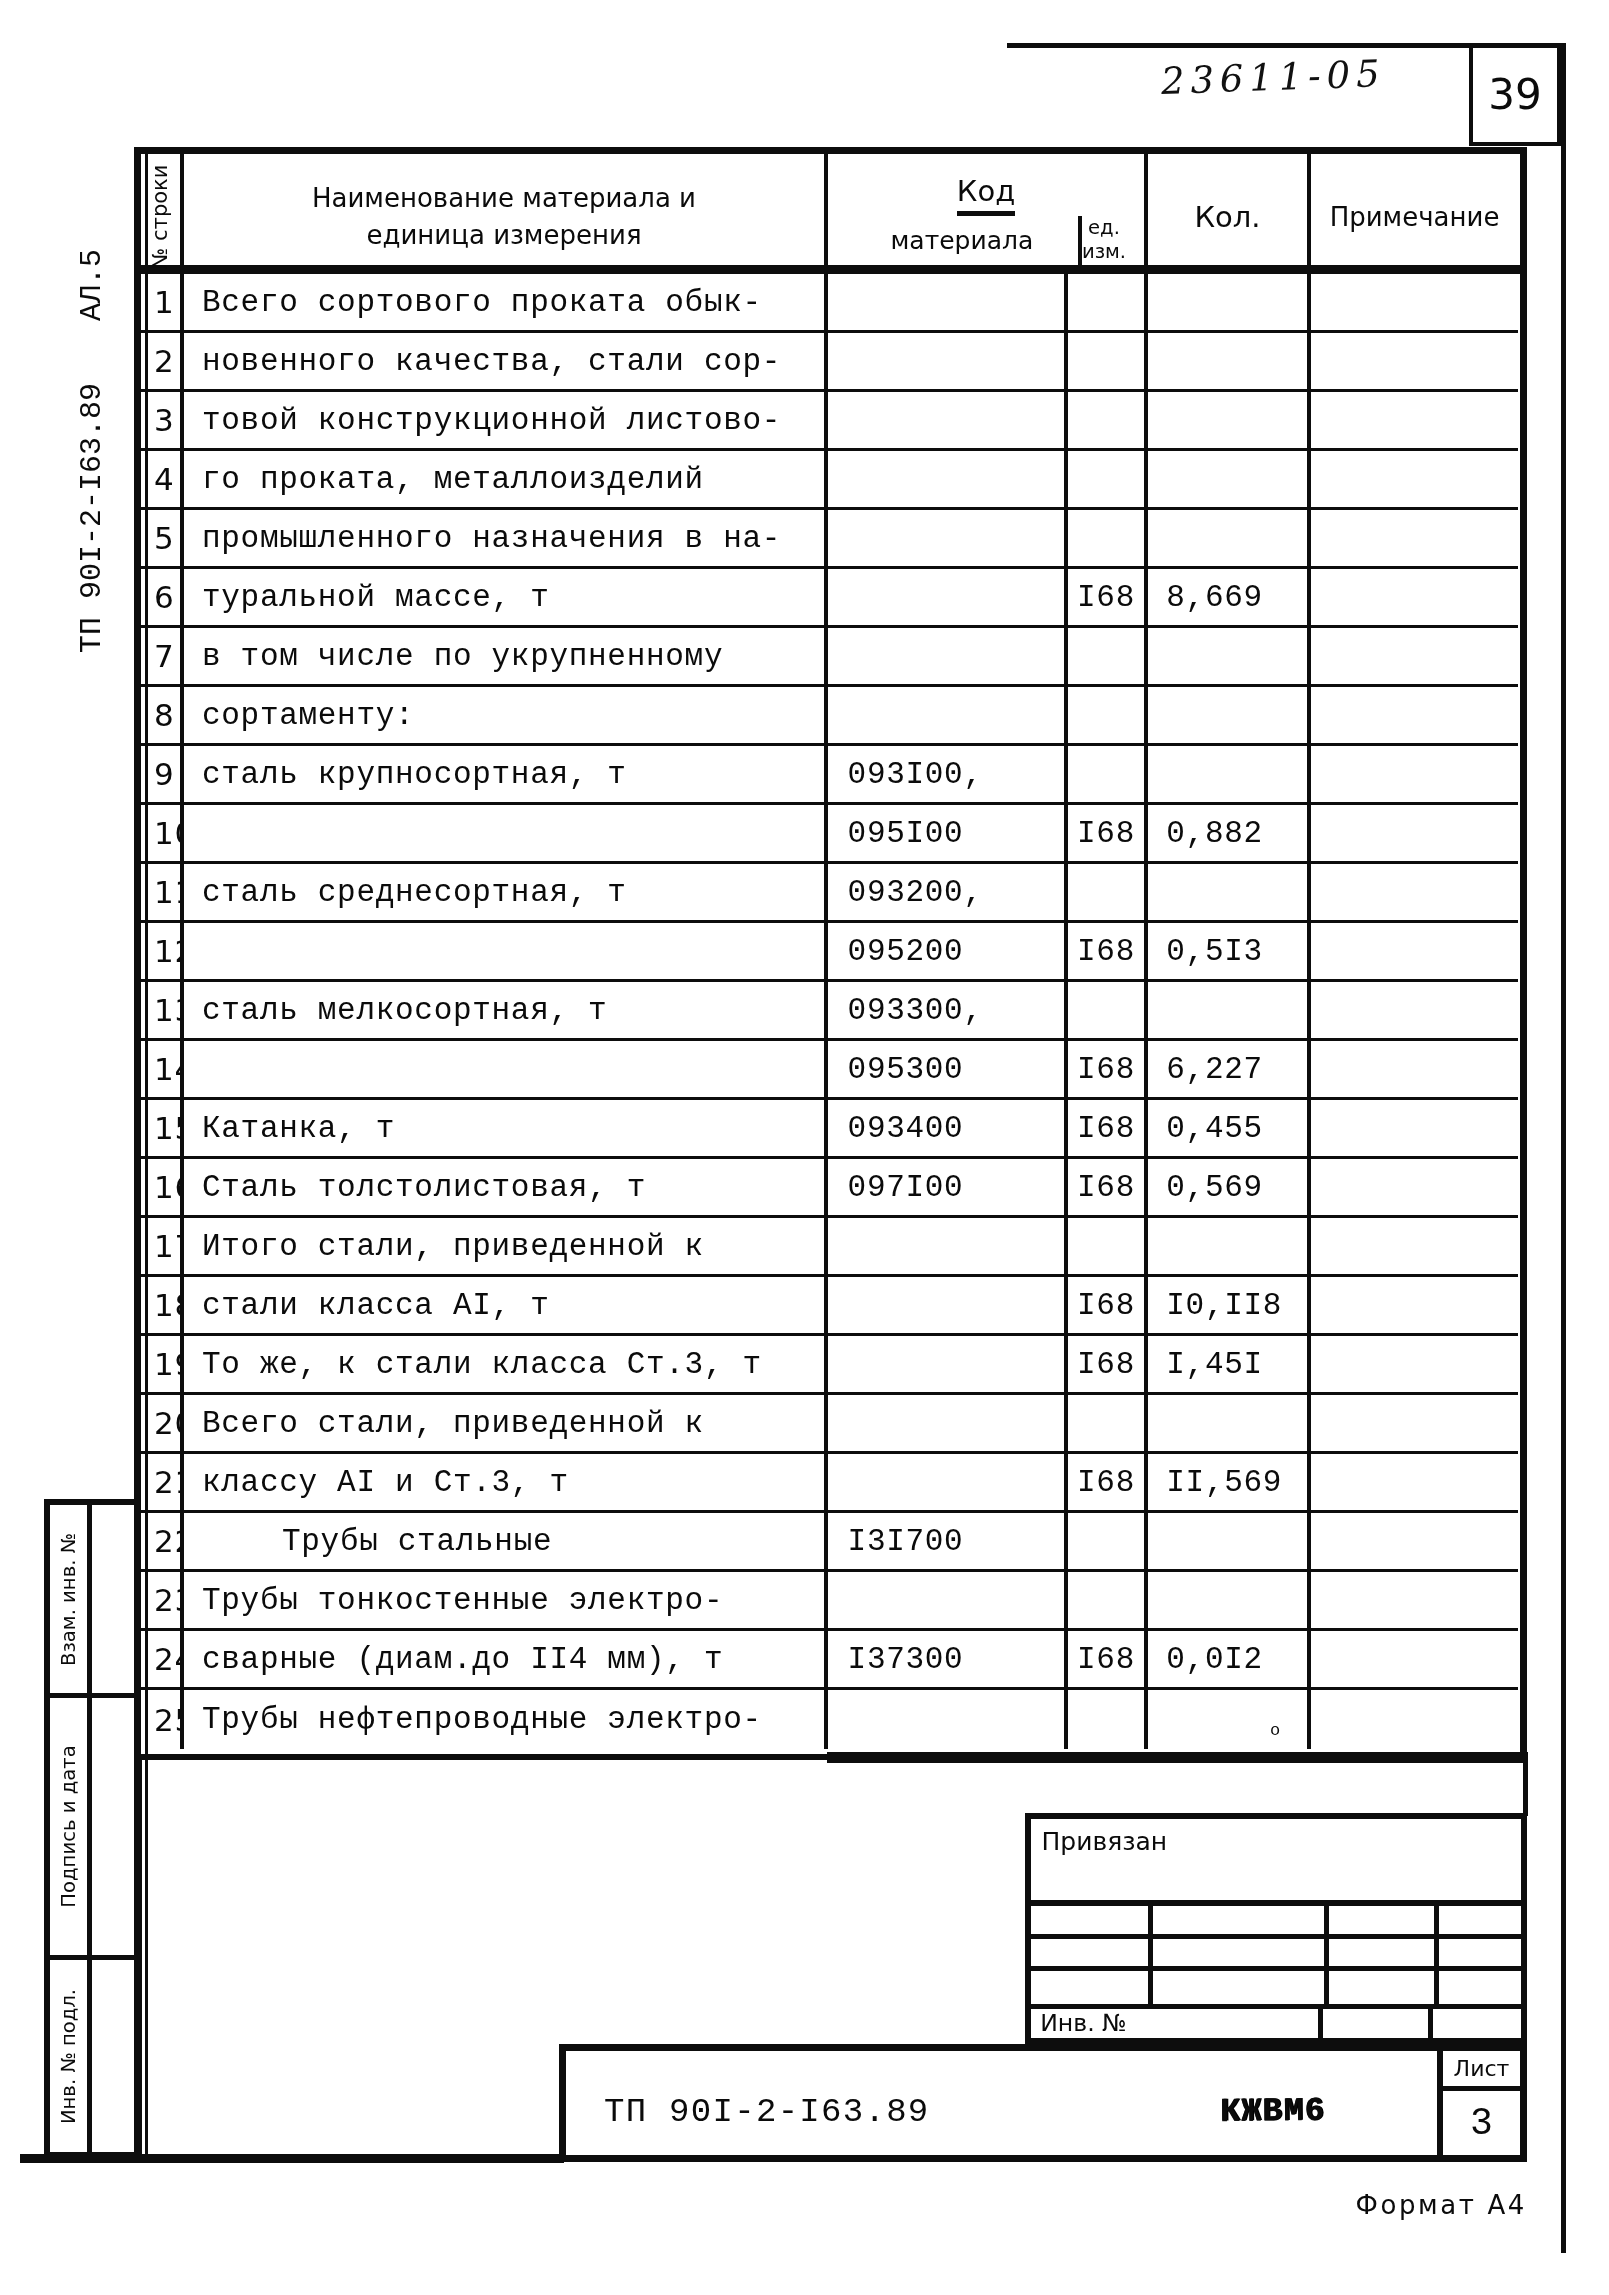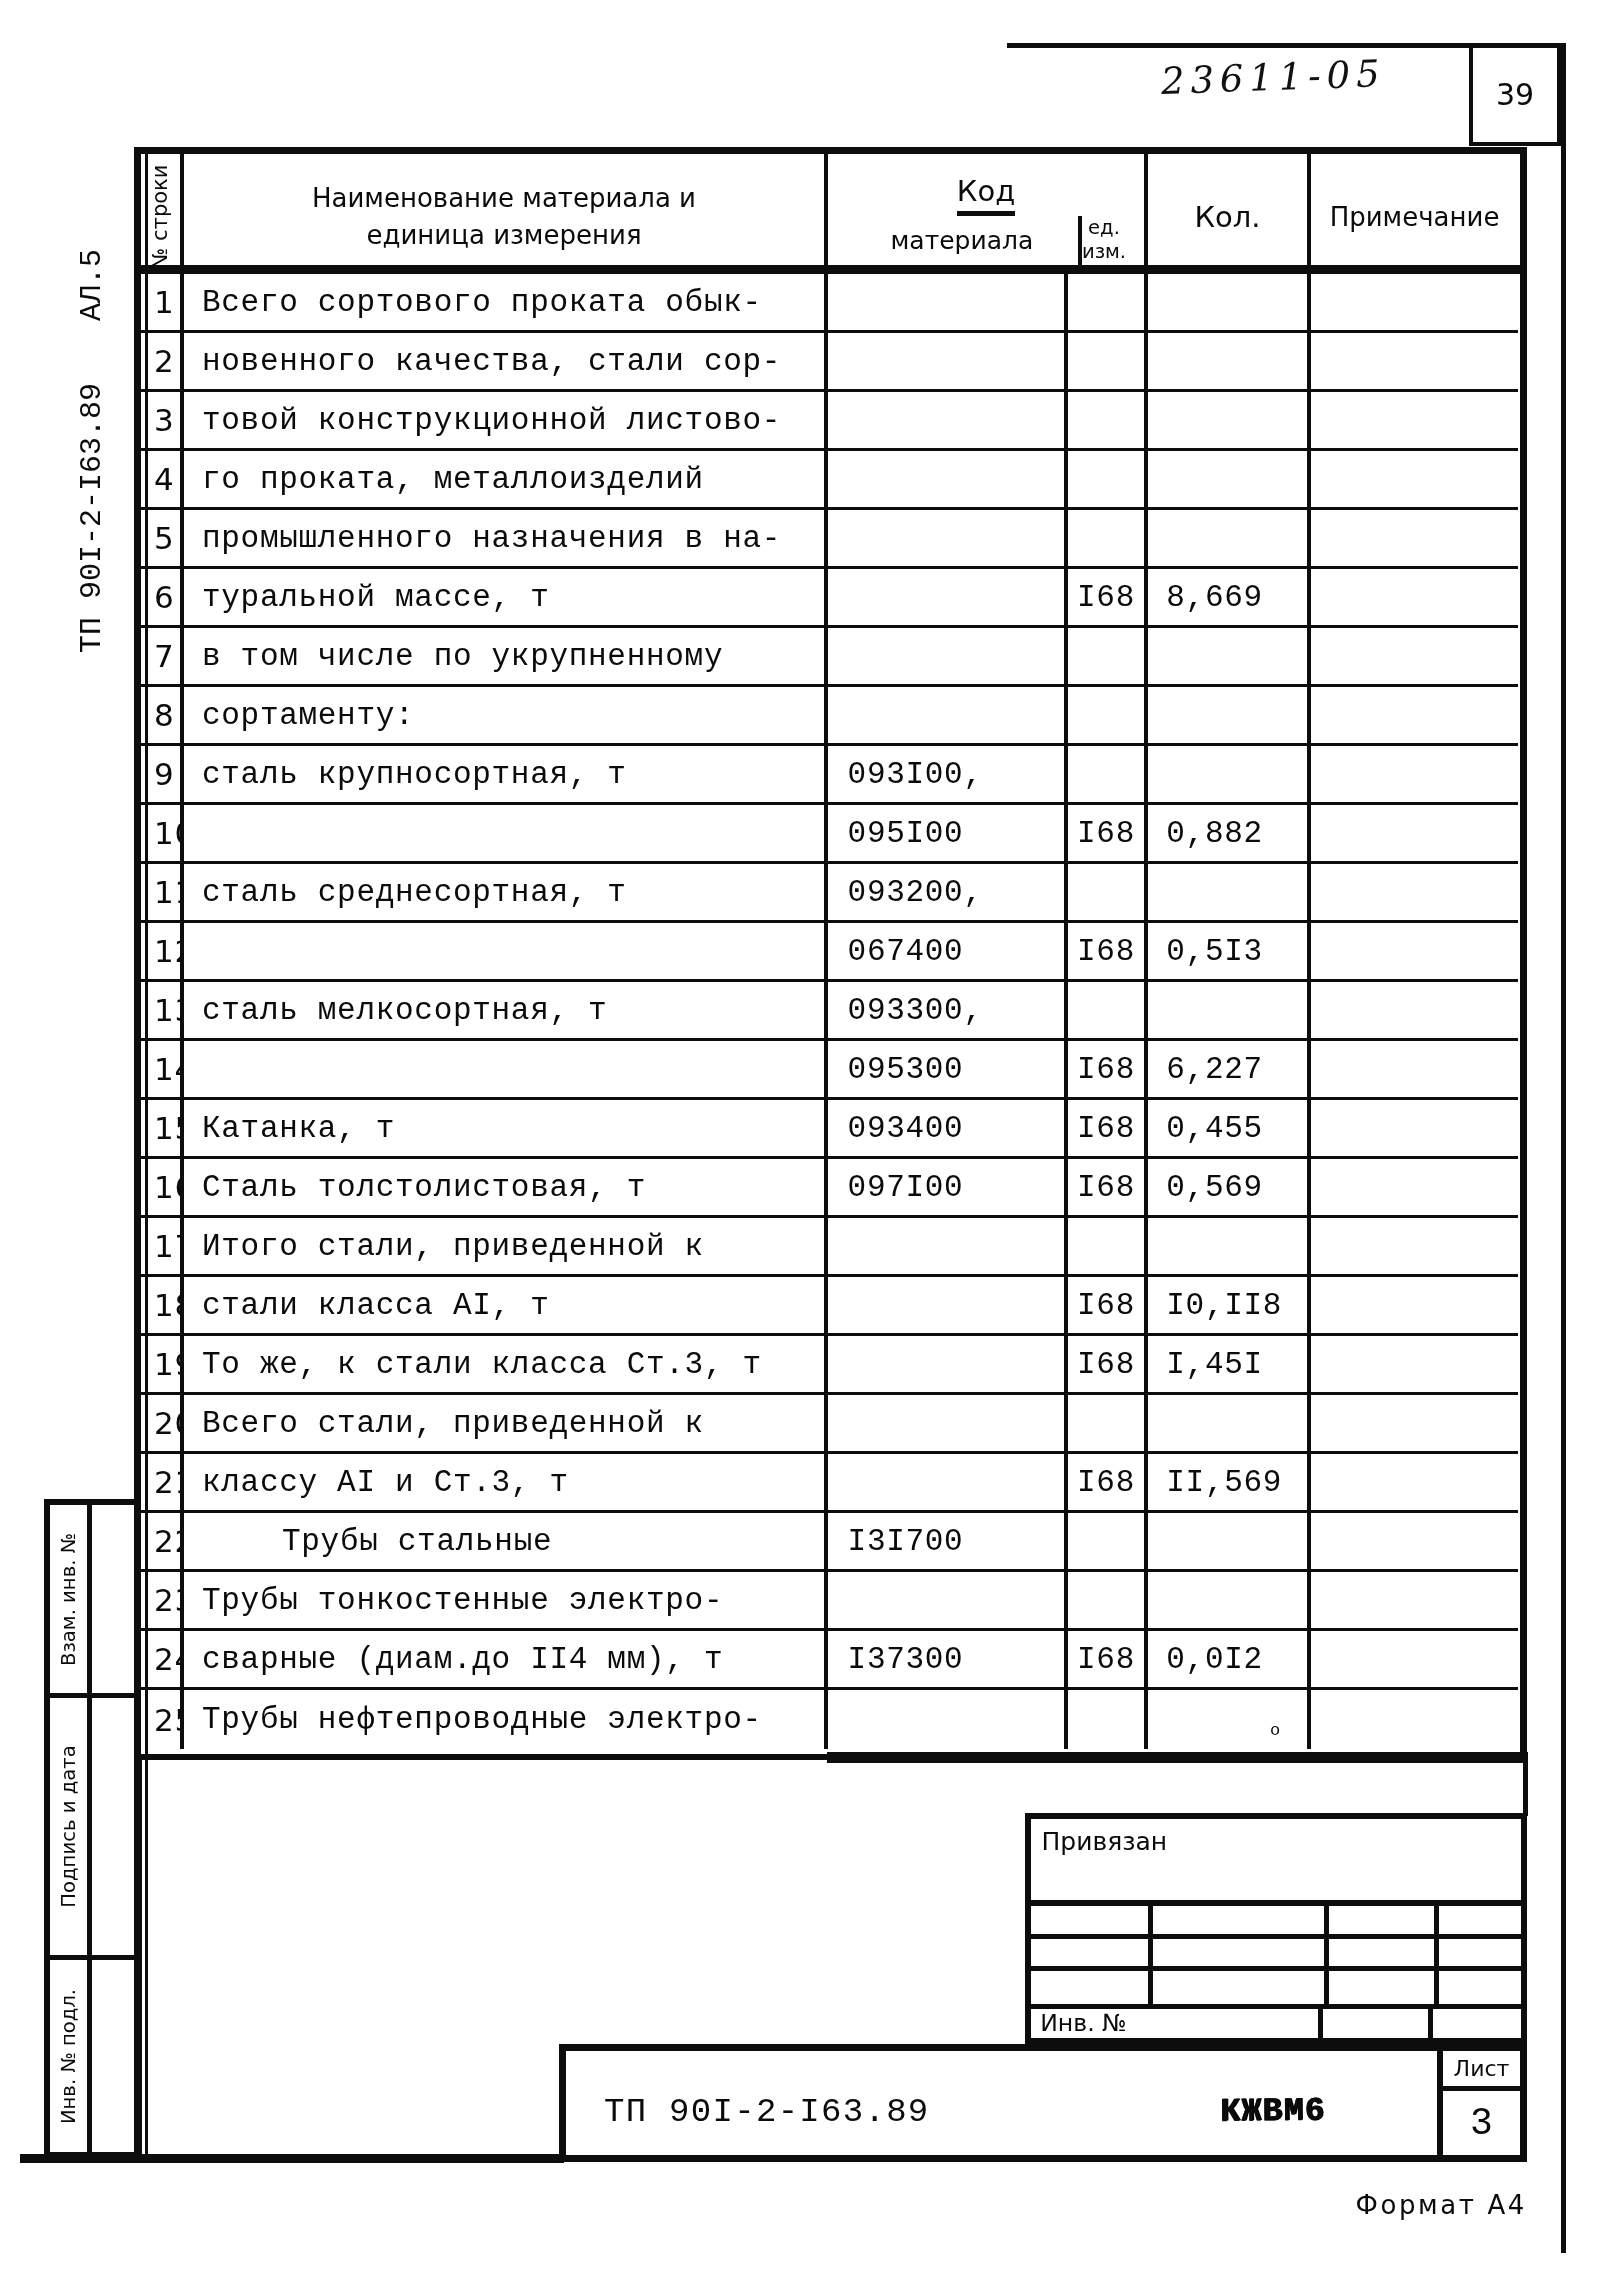--- a/index.html
+++ b/index.html
@@ -9,21 +9,21 @@
 
   
   .vbox{position:absolute;display:flex;align-items:center;justify-content:center;}
   .vbox > span{transform:rotate(-90deg);white-space:nowrap;display:block;}
 
   
   .handwritten{position:absolute;left:1161px;top:56px;font-family:"DejaVu Serif",serif;
     font-style:italic;font-size:37px;letter-spacing:5.9px;transform:rotate(-2deg);color:#111;}
   .pagenum-box{position:absolute;left:1469px;top:43px;width:92px;height:103px;
     border:4.6px solid #0d0d0d;box-sizing:border-box;display:flex;align-items:center;justify-content:center;
-    font-family:"DejaVu Sans",sans-serif;font-size:30px;text-align:center;}
+    font-family:"DejaVu Sans",sans-serif;font-size:42px;text-align:center;}
 
   
   .margin-al5{left:62px;top:228px;width:60px;height:114px;font-size:30px;}
   .margin-code{left:62px;top:364px;width:60px;height:307px;font-size:30px;}
 
   
   .stamp-block{position:absolute;left:44px;top:1499px;width:97px;height:659px;
     border:6.5px solid #0d0d0d;box-sizing:border-box;display:flex;flex-direction:column;}
   .stamp-cell{display:flex;box-sizing:border-box;}
   .stamp-cell + .stamp-cell{border-top:5.2px solid #0d0d0d;}
@@ -266,21 +266,21 @@
           <div class="cell c-num">11</div>
           <div class="cell c-name">сталь среднесортная, т</div>
           <div class="cell c-code">093200,</div>
           <div class="cell c-unit"></div>
           <div class="cell c-qty"></div>
           <div class="cell c-note"></div>
         </div>
         <div class="trow">
           <div class="cell c-num">12</div>
           <div class="cell c-name"></div>
-          <div class="cell c-code">067400</div>
+          <div class="cell c-code">095200</div>
           <div class="cell c-unit">I68</div>
           <div class="cell c-qty">0,5I3</div>
           <div class="cell c-note"></div>
         </div>
         <div class="trow">
           <div class="cell c-num">13</div>
           <div class="cell c-name">сталь мелкосортная, т</div>
           <div class="cell c-code">093300,</div>
           <div class="cell c-unit"></div>
           <div class="cell c-qty"></div>

